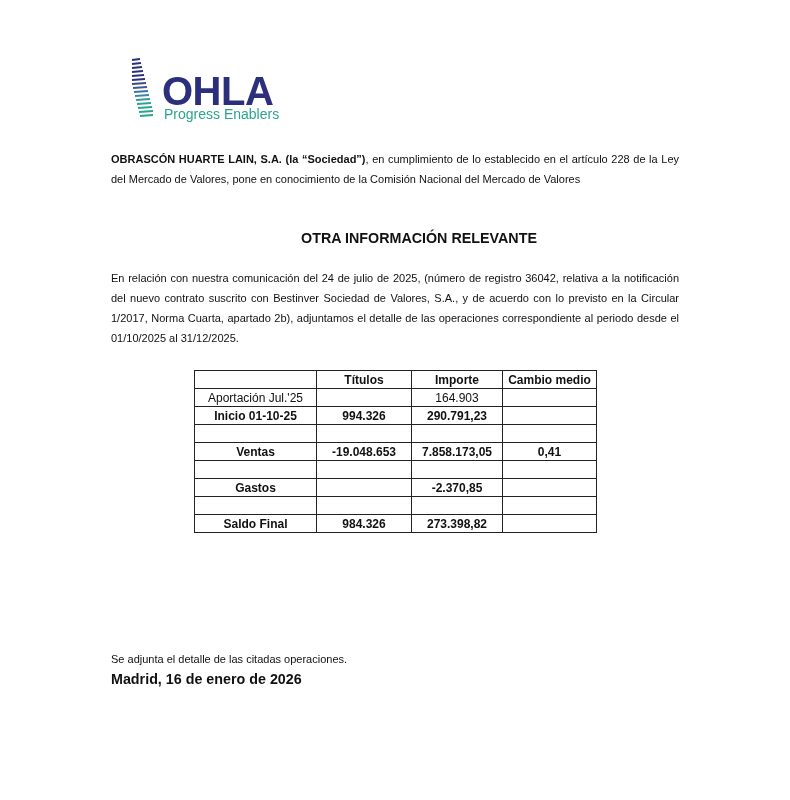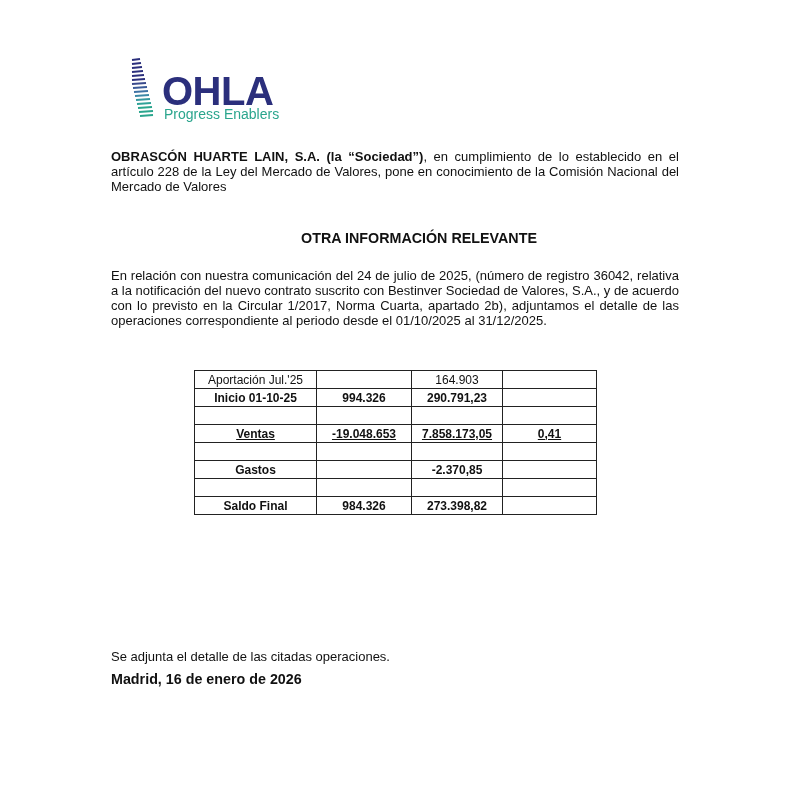--- a/index.html
+++ b/index.html
@@ -4,37 +4,37 @@
 <style>
   html, body { margin: 0; padding: 0; background: #ffffff; }
   body { width: 790px; height: 800px; position: relative; overflow: hidden;
          font-family: "Liberation Sans", sans-serif; color: #111111; }
   .logo { position: absolute; left: 128px; top: 58px; width: 140px; height: 66px; }
   .logo-mark { position: absolute; left: 0; top: 0; width: 26px; height: 62px; }
   .logo-word { position: absolute; left: 34px; top: 14px; font-size: 40px; font-weight: bold;
                color: #2b2f7c; letter-spacing: -0.5px; line-height: 38px; }
   .logo-tag { position: absolute; left: 36px; top: 49px; font-size: 14px; color: #2aa58d;
               line-height: 14px; white-space: nowrap; }
-  .para { position: absolute; left: 111px; width: 568px; font-size: 13px; line-height: 15px;
+  .para { position: absolute; left: 111px; width: 568px; font-size: 11px; line-height: 20px;
           text-align: justify; text-align-last: left; }
   .p1 { top: 149px; }
   .title { position: absolute; left: 0; width: 790px; top: 230px; text-align: center;
            font-size: 14.3px; font-weight: bold; margin-left: 24px; }
   .p2 { top: 268px; }
   table.ops { position: absolute; left: 194px; top: 370px; border-collapse: collapse;
               font-size: 12px; }
   table.ops td { border: 1px solid #222; height: 17px; padding: 0 4px; text-align: center;
                  line-height: 16px; white-space: nowrap; }
   table.ops td.c0 { width: 113px; }
   table.ops td.c1 { width: 86px; }
   table.ops td.c2 { width: 82px; }
   table.ops td.c3 { width: 85px; }
   .b { font-weight: bold; }
   tr.nob-bottom td { border-bottom: none; }
-  tr.nob-top td { border-top: none; text-decoration: underline; }
+  tr.nob-top td { border-top: none; }
   .p3 { top: 610px; margin-top: 39px; }
   .date { position: absolute; left: 111px; top: 671px; font-size: 14.3px; font-weight: bold; text-align: center; }
 </style>
 </head>
 <body>
 
 <div class="logo">
   <svg class="logo-mark" viewBox="0 0 26 62">
     <g stroke-width="2" fill="none">
       <line x1="4" y1="2" x2="12" y2="1" stroke="#2b2f7c"></line>
@@ -59,20 +59,26 @@
 </div>
 
 <div class="para p1"><b>OBRASCÓN HUARTE LAIN, S.A. (la “Sociedad”)</b><span>, en cumplimiento de lo establecido en el artículo 228 de la Ley del Mercado de Valores, pone en conocimiento de la Comisión Nacional del Mercado de Valores</span></div>
 
 <div class="title">OTRA INFORMACIÓN RELEVANTE</div>
 
 <div class="para p2">En relación con nuestra comunicación del 24 de julio de 2025, (número de registro 36042, relativa a la notificación del nuevo contrato suscrito con Bestinver Sociedad de Valores, S.A., y de acuerdo con lo previsto en la Circular 1/2017, Norma Cuarta, apartado 2b), adjuntamos el detalle de las operaciones correspondiente al periodo desde el 01/10/2025 al 31/12/2025.</div>
 
 <table class="ops">
   <tbody>
+      <tr>
+    <td class="c0 b"></td>
+    <td class="c1 b">Títulos</td>
+    <td class="c2 b">Importe</td>
+    <td class="c3 b">Cambio medio</td>
+  </tr>
   <tr>
     <td class="c0">Aportación Jul.'25</td>
     <td class="c1"></td>
     <td class="c2">164.903</td>
     <td class="c3"></td>
   </tr>
   <tr>
     <td class="c0 b">Inicio 01-10-25</td>
     <td class="c1 b">994.326</td>
     <td class="c2 b">290.791,23</td>

